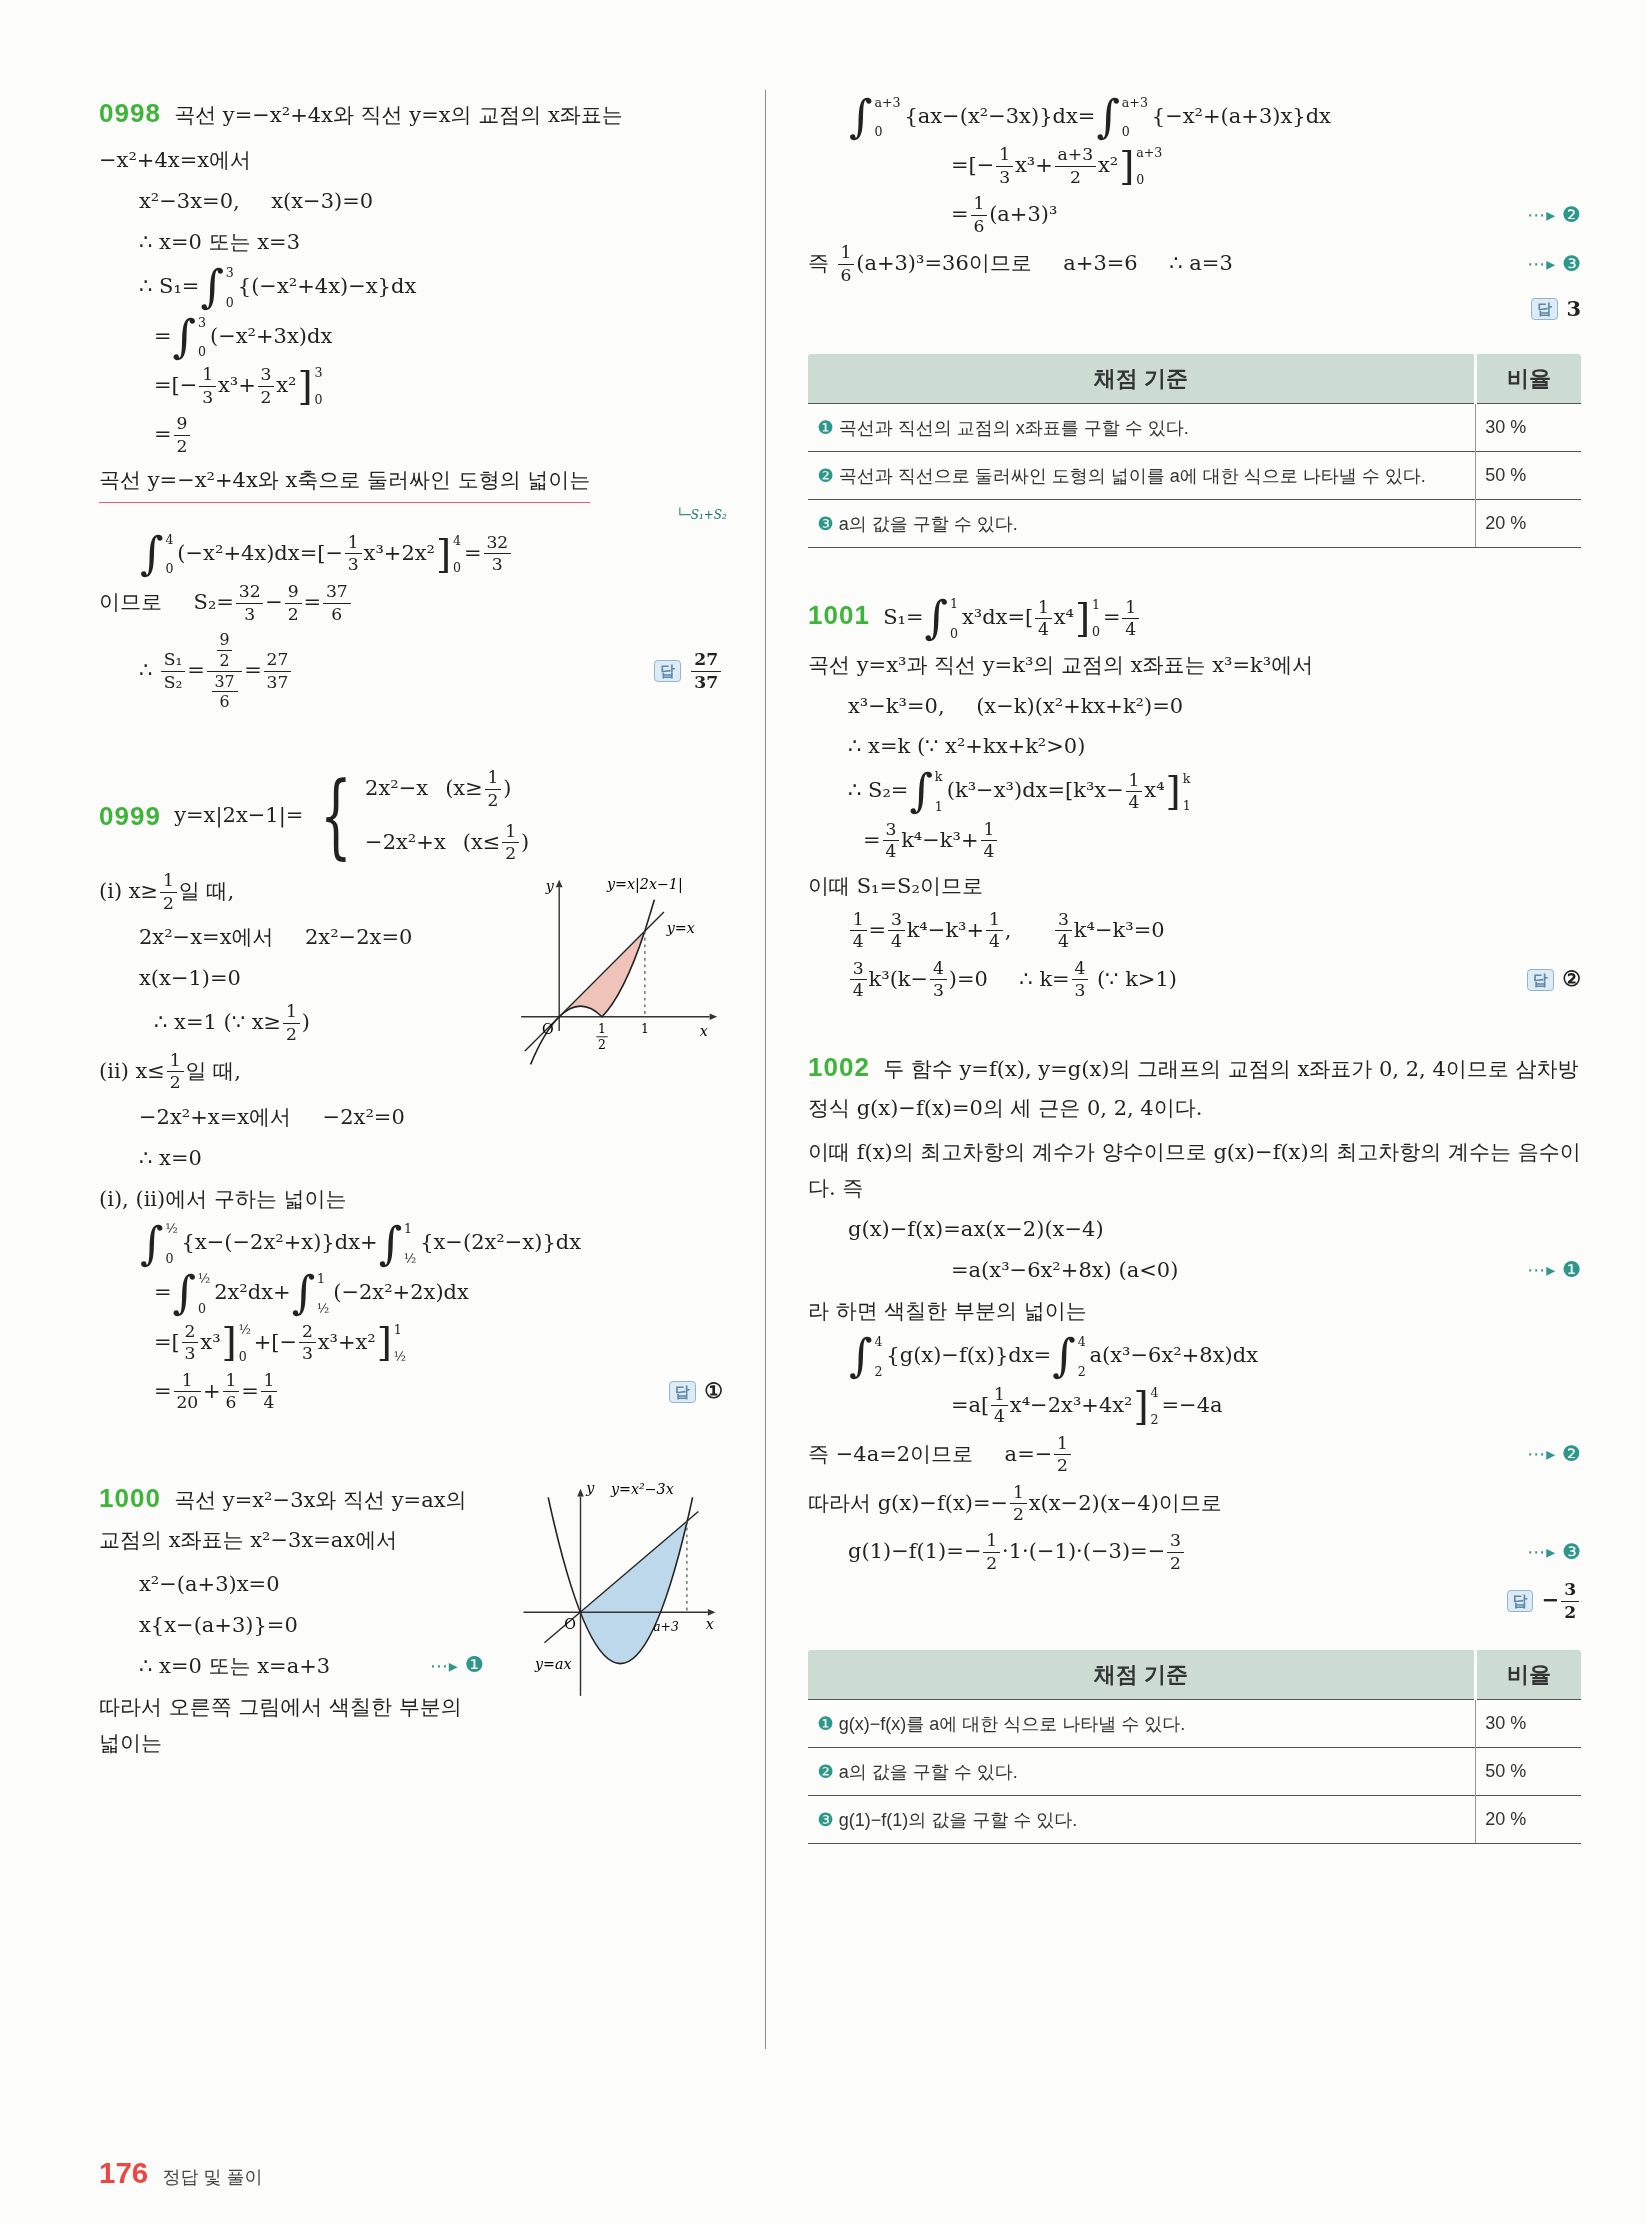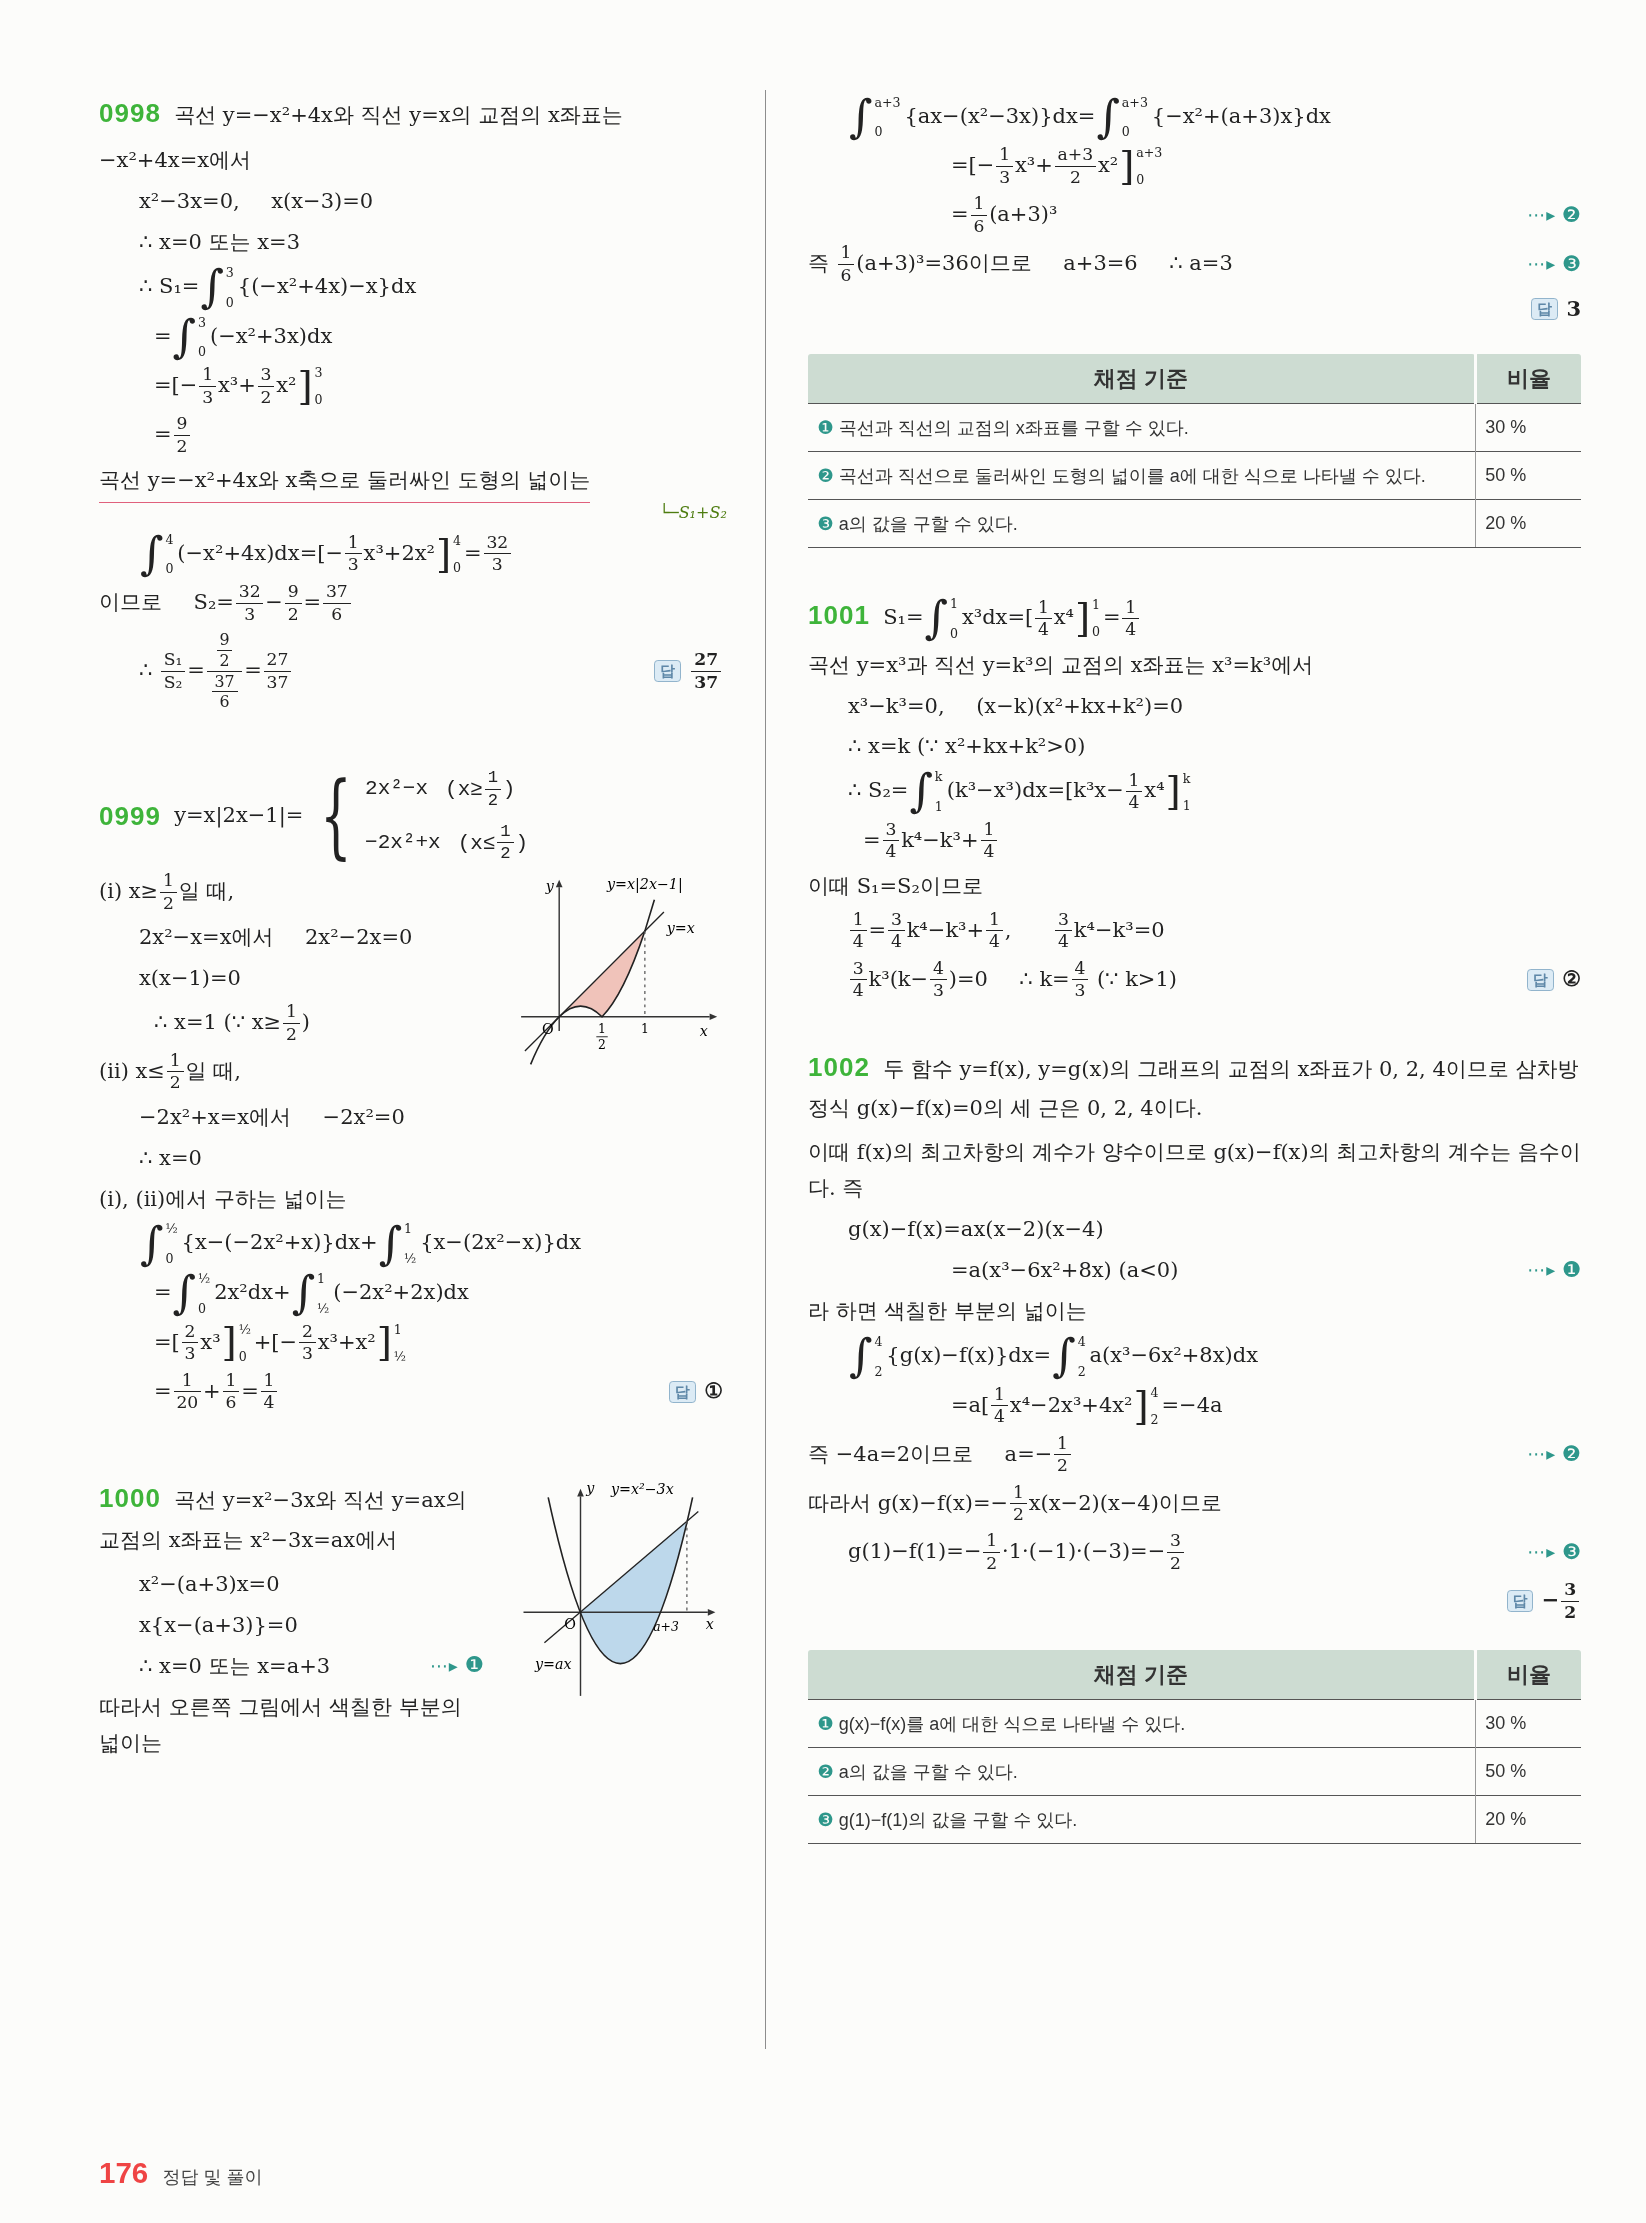--- a/index.html
+++ b/index.html
@@ -23,21 +23,21 @@
   .pintro{display:inline;}
 
   .ln{display:flex;align-items:center;line-height:1.72;margin:4.8px 0;min-height:36px;}
   .lt{flex:1 1 auto;display:block;}
   .b{margin-left:0;}
   .i1{margin-left:40px;}
   .i2{margin-left:55px;}
   .i3{margin-left:143px;}
   .ul{position:relative;margin-bottom:28.5px;}
   .ul .lt{flex:0 1 auto;border-bottom:1.9px solid #e0607c;padding-bottom:3.8px;}
-  .note{position:absolute;right:-3.8px;bottom:-23px;color:#4d7c0f;font-size:16px;font-style:italic;}
+  .note{position:absolute;right:-3.8px;bottom:-23px;color:#0f766e;font-size:12px;font-style:italic;}
   .note::before{content:"\2514\2500 ";font-style:normal;}
 
   .mk{margin-left:auto;color:#2e978b;font-size:0.85em;letter-spacing:1px;padding-left:13.3px;}
   .cn{color:#2e978b;margin-left:5.7px;font-size:1.02em;font-family:"DejaVu Sans",sans-serif;}
   .answ{margin-left:auto;display:inline-flex;align-items:center;gap:8.6px;padding-left:13.3px;}
   .abadge{
     background:#dcebf5;border:1.4px solid #92b4cc;color:#5f88a8;border-radius:3.8px;
     font-size:15px;line-height:1.2;padding:1px 4.8px;font-weight:bold;
     font-family:"Liberation Sans","DejaVu Sans",sans-serif;
   }
@@ -53,21 +53,21 @@
   .isym{font-size:2.15em;line-height:0.9;}
   .il{display:inline-flex;flex-direction:column;justify-content:space-between;
       font-size:0.6em;line-height:1.05;min-height:3.4em;padding:1px 2.9px 1px 1.9px;text-align:left;}
   .bk{display:inline-flex;align-items:center;vertical-align:middle;margin-left:1px;}
   .bsym{font-size:1.85em;line-height:1;}
   .bk .il{min-height:3.2em;}
 
   
   .cases{display:inline-flex;align-items:center;vertical-align:middle;margin-left:3.8px;}
   .cbrace{font-size:91px;line-height:0.85;font-weight:200;transform:scaleX(0.55);color:#222;}
-  .crows{display:inline-flex;flex-direction:column;gap:9.5px;margin-left:0;font-family:Liberation Mono, monospace;}
+  .crows{display:inline-flex;flex-direction:column;gap:9.5px;margin-left:0;}
   .crow{display:flex;align-items:center;gap:17px;}
 
   
   .gfig{float:right;margin:3.8px 0 7.6px 11.4px;}
   .gfig text{font-size:15px;font-family:"DejaVu Serif",serif;}
   .gfig .var{font-style:italic;}
   .gfig .sm{font-size:13px;}
 
   
   .rub{width:100%;border-collapse:collapse;margin:27px 0 44px;

